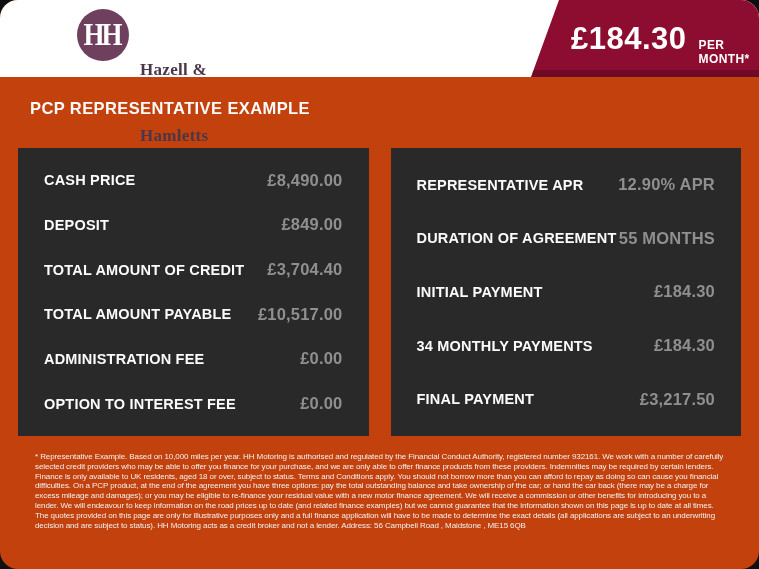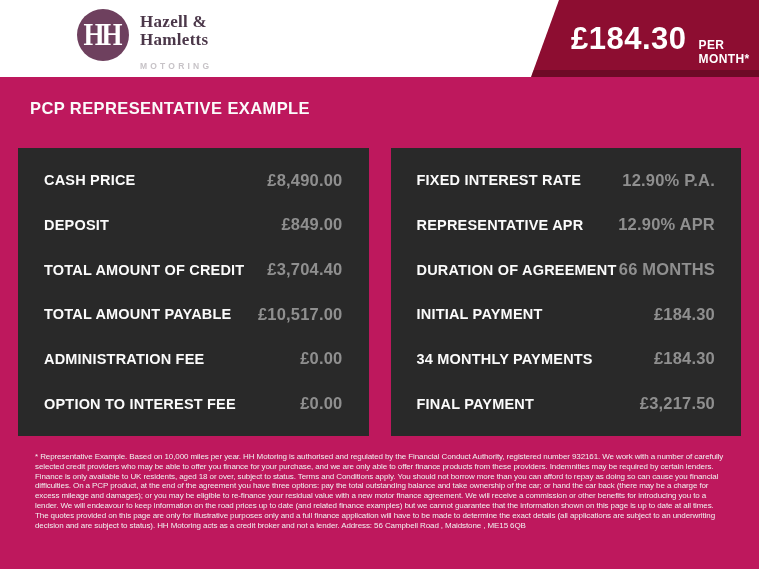--- a/index.html
+++ b/index.html
@@ -1,35 +1,35 @@
 <!DOCTYPE html>
 <html><head>
 <meta charset="utf-8">
 <style>
   html,body { margin:0; padding:0; background:#101010; }
   .stage {
     position:relative; width:759px; height:569px; overflow:hidden;
-    background:#be185d; font-family:"Liberation Sans", sans-serif;
+    background:#c2410c; font-family:"Liberation Sans", sans-serif;border-radius:18px;
     -webkit-font-smoothing:antialiased;
   }
   
   .header { position:absolute; top:0; left:0; width:759px; height:77px; background:#ffffff; }
   .logo { position:absolute; left:77px; top:9px; display:flex; align-items:flex-start; }
   .logo-circle {
     width:52px; height:52px; border-radius:50%; background:#6e405e;
     display:flex; align-items:center; justify-content:center; flex:0 0 auto;
   }
   .logo-monogram {
     font-family:"Liberation Serif", serif; font-weight:bold; color:#ffffff;
     font-size:27px; letter-spacing:-3px; transform:scaleY(1.15); padding-right:3px;
   }
   .logo-text { margin-left:11px; padding-top:4px; }
   .logo-name {
     font-family:"Liberation Serif", serif; font-weight:bold; color:#4b3749;
-    font-size:17px; line-height:17.5px; letter-spacing:0.3px;
+    font-size:17px; line-height:17.5px; letter-spacing:0.3px;margin-top:48px;
   }
   .logo-tagline {
     font-size:8.5px; font-weight:bold; letter-spacing:3.2px; color:#c7c3c7; margin-top:13px;
   }
   
   .badge {
     position:absolute; top:0; right:0; width:228px; height:77px; background:#8d0d31;
     clip-path:polygon(28px 0, 100% 0, 100% 100%, 0 100%);
     display:flex; align-items:baseline; padding-left:40px; box-sizing:border-box;
   }
@@ -105,30 +105,26 @@
         <span class="val">£0.00</span>
       </div>
       <div class="row">
         <span class="lbl">OPTION TO INTEREST FEE</span>
         <span class="val">£0.00</span>
       </div>
     </div>
 
     <div class="card">
       <div class="row">
-        <span class="lbl">FIXED INTEREST RATE</span>
-        <span class="val">12.90% P.A.</span>
-      </div>
-      <div class="row">
         <span class="lbl">REPRESENTATIVE APR</span>
         <span class="val">12.90% APR</span>
       </div>
       <div class="row">
         <span class="lbl">DURATION OF AGREEMENT</span>
-        <span class="val">66 MONTHS</span>
+        <span class="val">55 MONTHS</span>
       </div>
       <div class="row">
         <span class="lbl">INITIAL PAYMENT</span>
         <span class="val">£184.30</span>
       </div>
       <div class="row">
         <span class="lbl">34 MONTHLY PAYMENTS</span>
         <span class="val">£184.30</span>
       </div>
       <div class="row">

